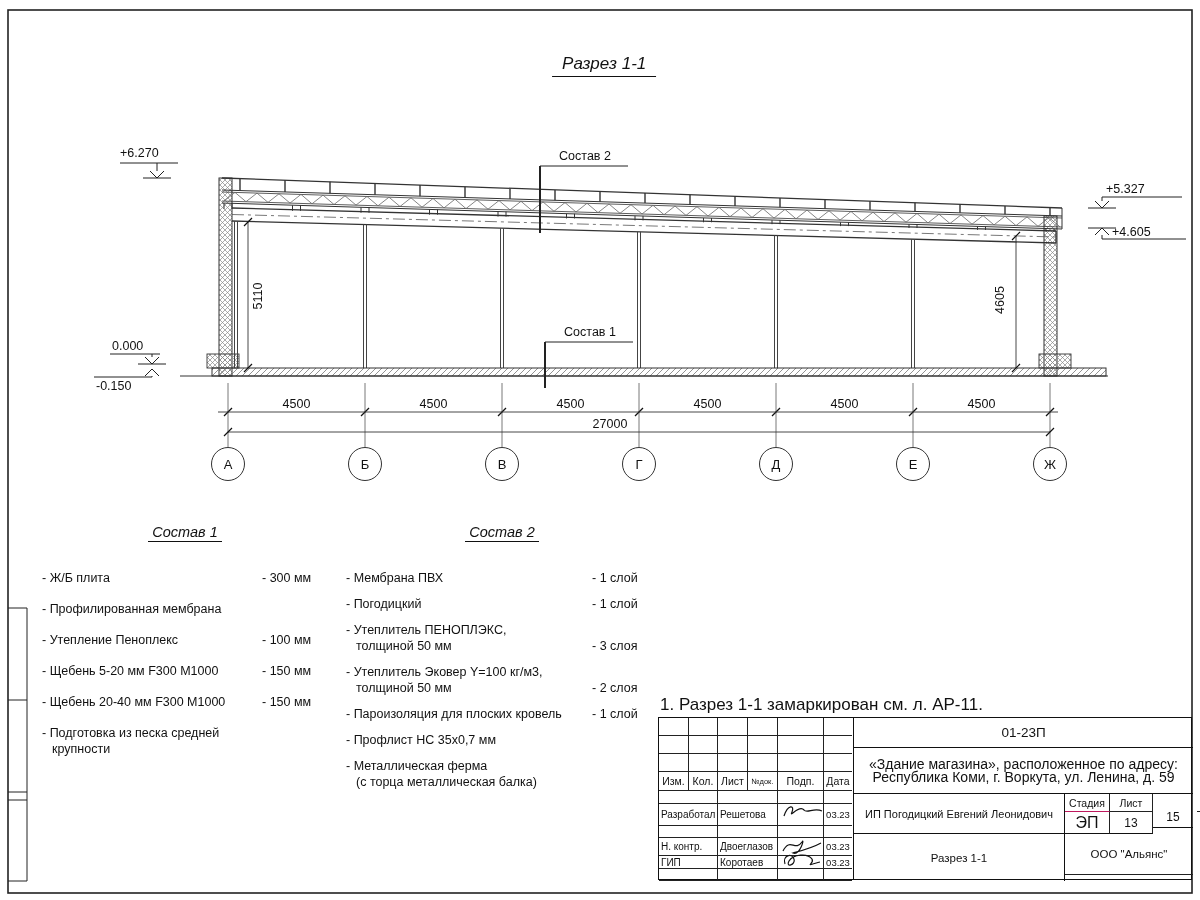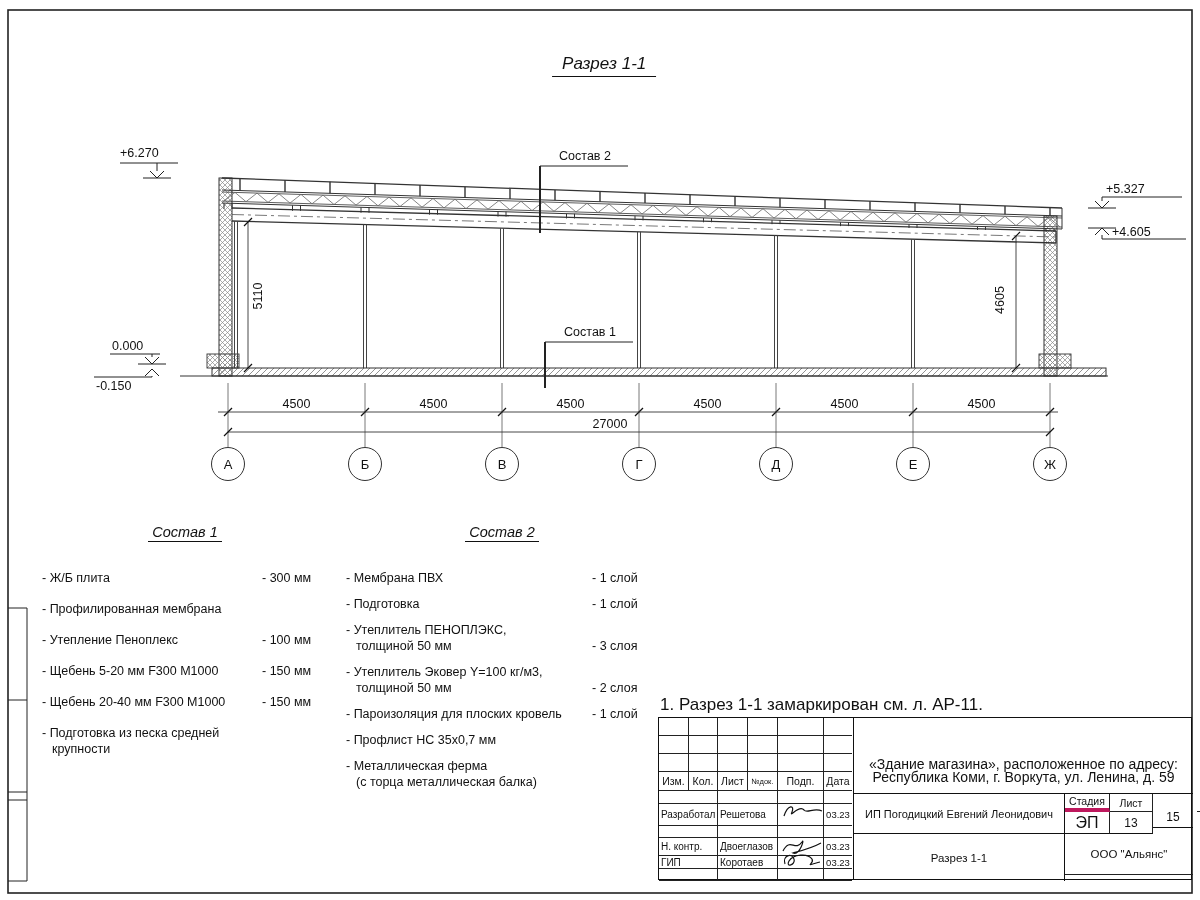--- a/index.html
+++ b/index.html
@@ -258,21 +258,21 @@
       </div>
   </div>
 
   <div class="spec s2" style="left:346px;top:524px;width:312px;">
     <h3><span>Состав 2</span></h3>
     <div class="row">
         <div class="nm">- Мембрана ПВХ</div>
         <div class="vl">- 1 слой</div>
       </div>
     <div class="row">
-        <div class="nm">- Подготовка</div>
+        <div class="nm">- Погодицкий</div>
         <div class="vl">- 1 слой</div>
       </div>
     <div class="row">
         <div class="nm">- Утеплитель ПЕНОПЛЭКС,
 толщиной 50 мм</div>
         <div class="vl">- 3 слоя</div>
       </div>
     <div class="row">
         <div class="nm">- Утеплитель Эковер Y=100 кг/м3,
 толщиной 50 мм</div>
@@ -352,26 +352,27 @@
             <path d="M5,12 C2,4 12,0 14,7 C16,13 5,16 9,9 C13,2 28,1 32,7 C35,12 22,15 40,10" stroke="#111" stroke-width="1.2" fill="none"></path>
           </svg>
         </div>
       <div class="c dt last">03.23</div>
       <div class="c sp2"></div>
         <div class="c sp2"></div>
         <div class="c"></div>
         <div class="c last"></div>
     </div>
     <div class="tb-right">
+      <div class="abs" style="left:0;top:0;width:339px;height:30px;border-bottom:1.4px solid #111;font-size:13.5px;">01-23П</div>
       <div class="abs" style="left:0;top:30px;width:339px;height:46px;border-bottom:1.4px solid #111;font-size:14px;line-height:13px;flex-direction:column;">
         <span>«Здание магазина», расположенное по адресу:</span>
         <span>Республика Коми, г. Воркута, ул. Ленина, д. 59</span>
       </div>
       <div class="abs" style="left:0;top:76px;width:211px;height:40px;border-right:1.4px solid #111;border-bottom:1.4px solid #111;font-size:11px;">ИП Погодицкий Евгений Леонидович</div>
-      <div class="abs" style="left:211px;top:76px;width:45px;height:18px;border-right:1px solid #222;border-bottom:4px solid #be185d;font-size:10.5px;">Стадия</div>
+      <div class="abs" style="left:211px;top:76px;width:45px;height:18px;border-right:1px solid #222;border-bottom:1px solid #be185d;font-size:10.5px;">Стадия</div>
       <div class="abs" style="left:256px;top:76px;width:43px;height:18px;border-right:1px solid #222;border-bottom:1px solid #222;font-size:10.5px;">Лист</div>
       <div class="abs" style="left:299px;top:76px;width:40px;height:18px;border-bottom:1px solid #222;font-size:10.5px;margin-left:44px;">Листов</div>
       <div class="abs" style="left:211px;top:94px;width:45px;height:22px;border-right:1px solid #222;border-bottom:1.4px solid #111;font-size:16px;">ЭП</div>
       <div class="abs" style="left:256px;top:94px;width:43px;height:22px;border-right:1px solid #222;border-bottom:1.4px solid #111;font-size:12px;">13</div>
       <div class="abs" style="left:299px;top:88px;width:40px;height:22px;border-bottom:1.4px solid #111;font-size:12px;">15</div>
       <div class="abs" style="left:0;top:116px;width:211px;height:47px;border-right:1.4px solid #111;font-size:11.5px;">Разрез 1-1</div>
       <div class="abs" style="left:211px;top:116px;width:128px;height:41px;border-bottom:1px solid #222;font-size:11.5px;">ООО "Альянс"</div>
       <div class="abs" style="left:211px;top:157px;width:128px;height:6px;"></div>
     </div>
   </div>

